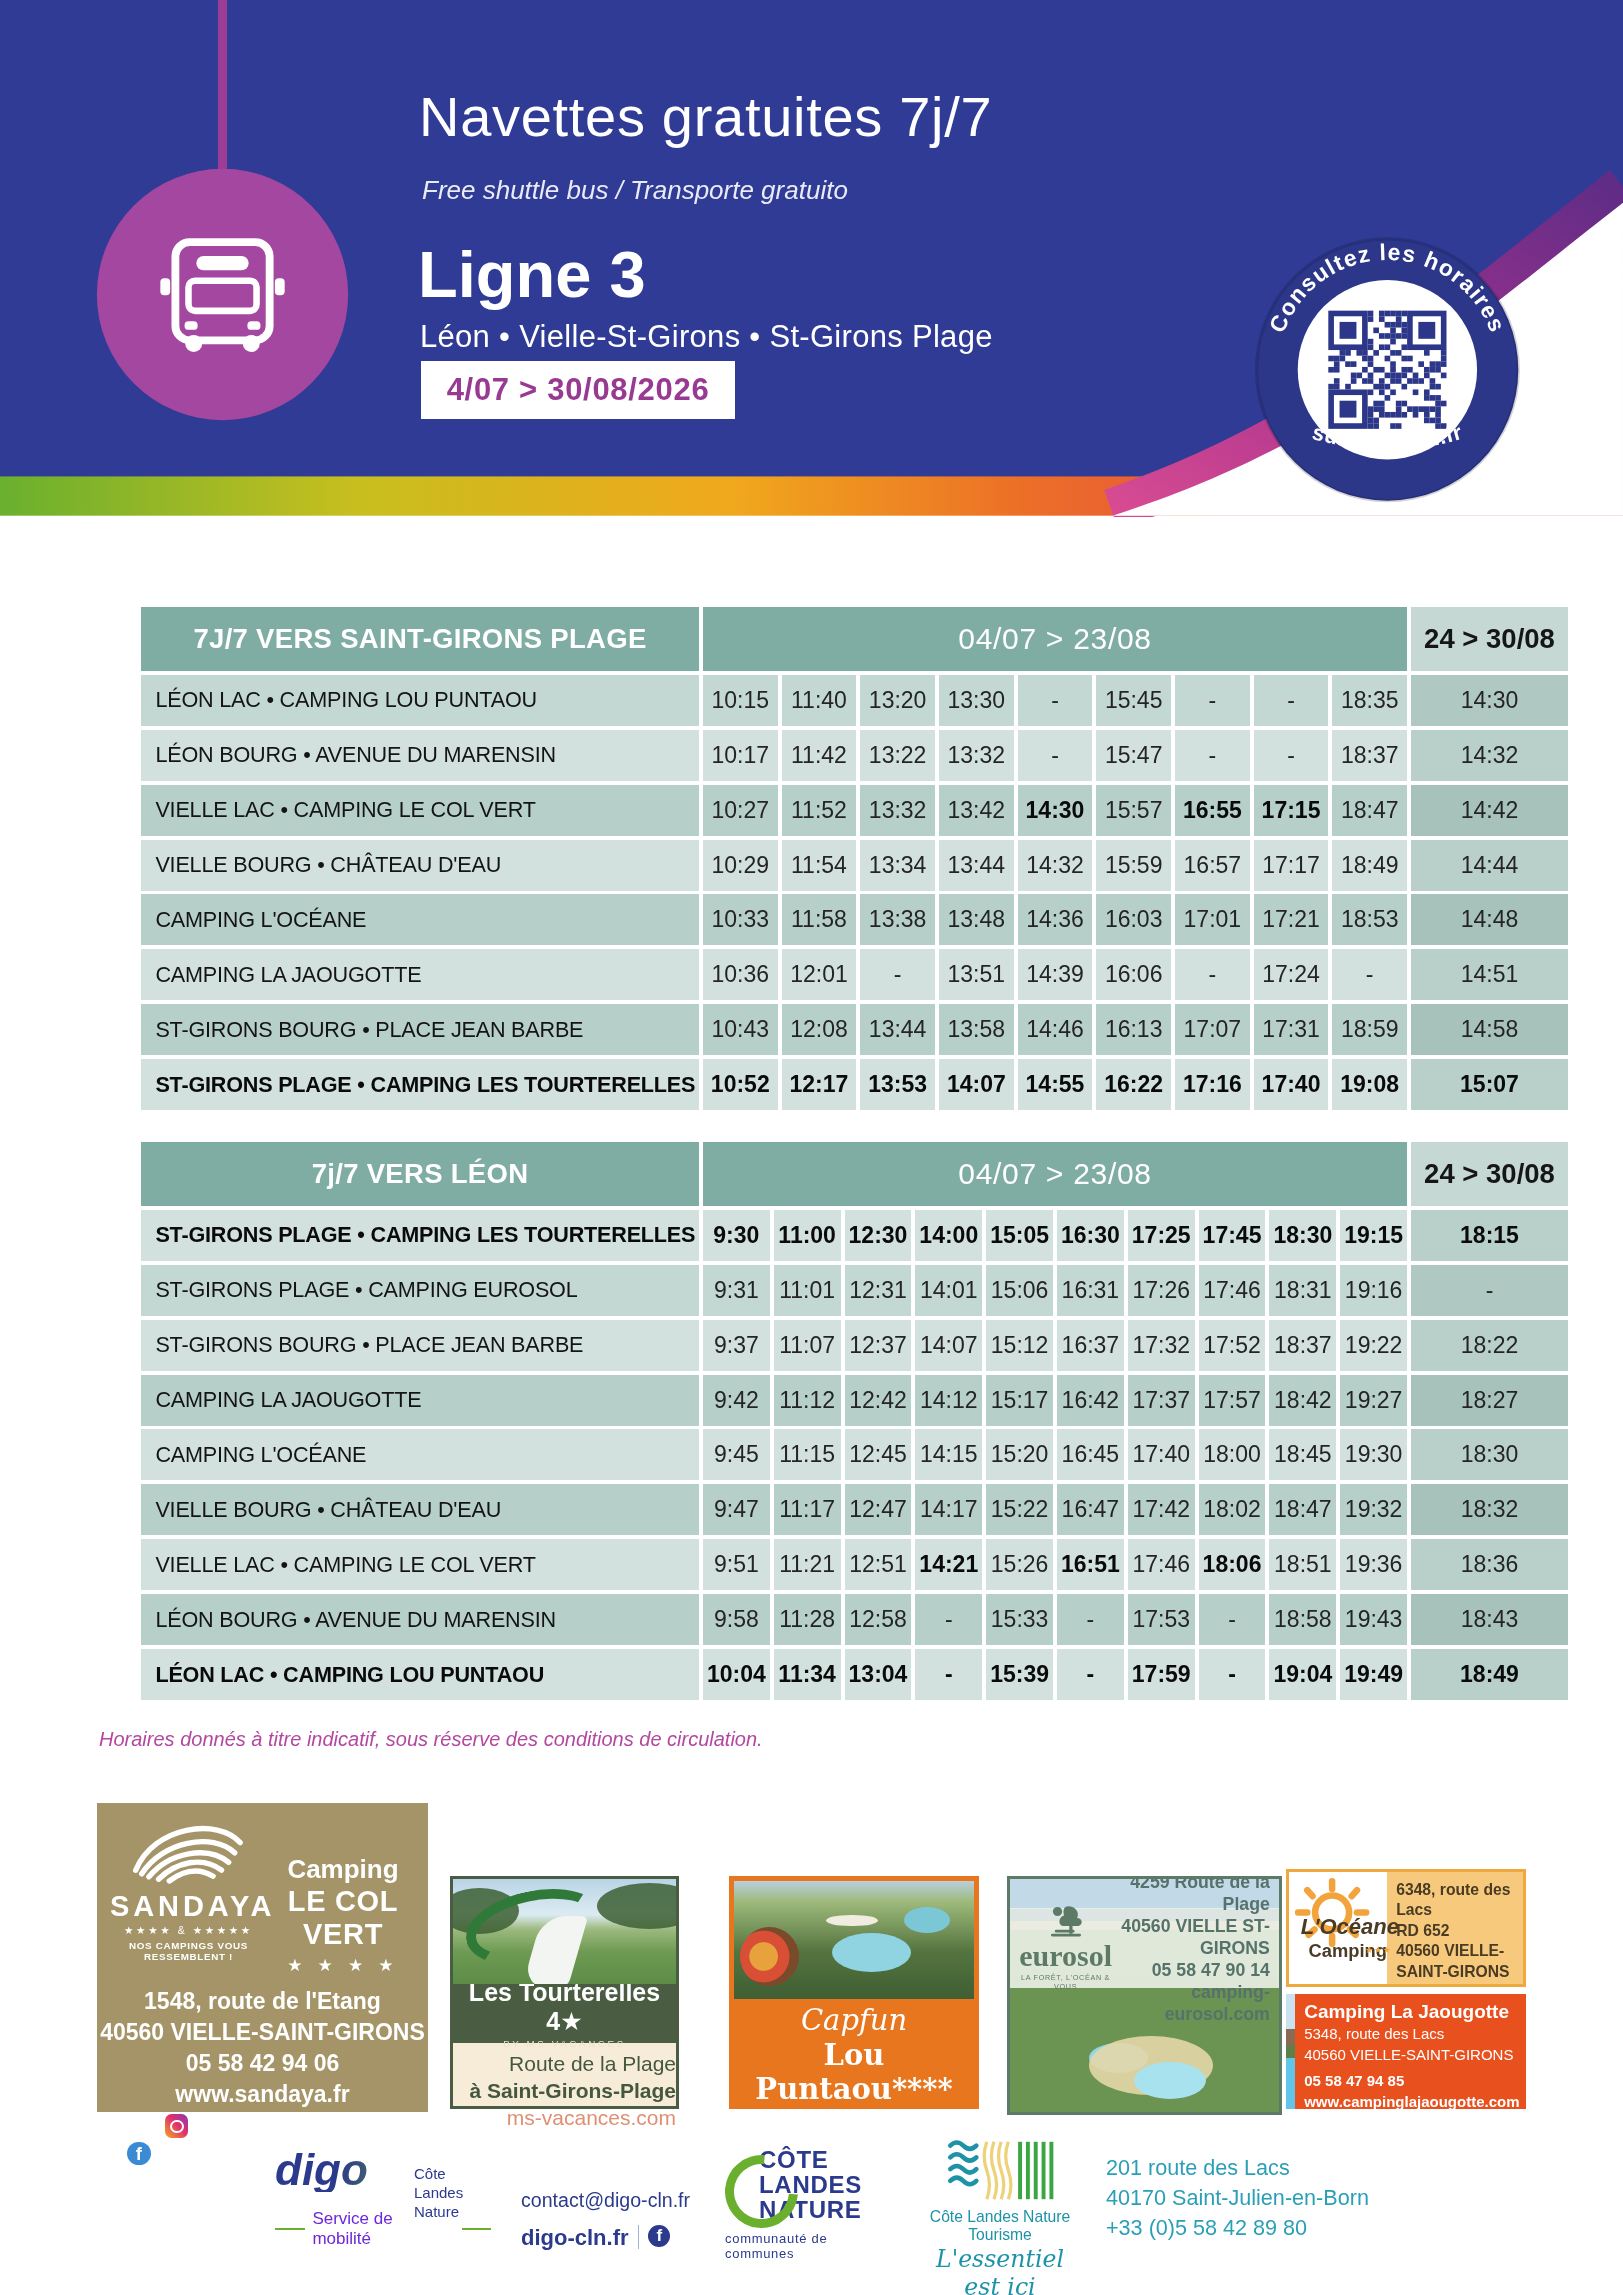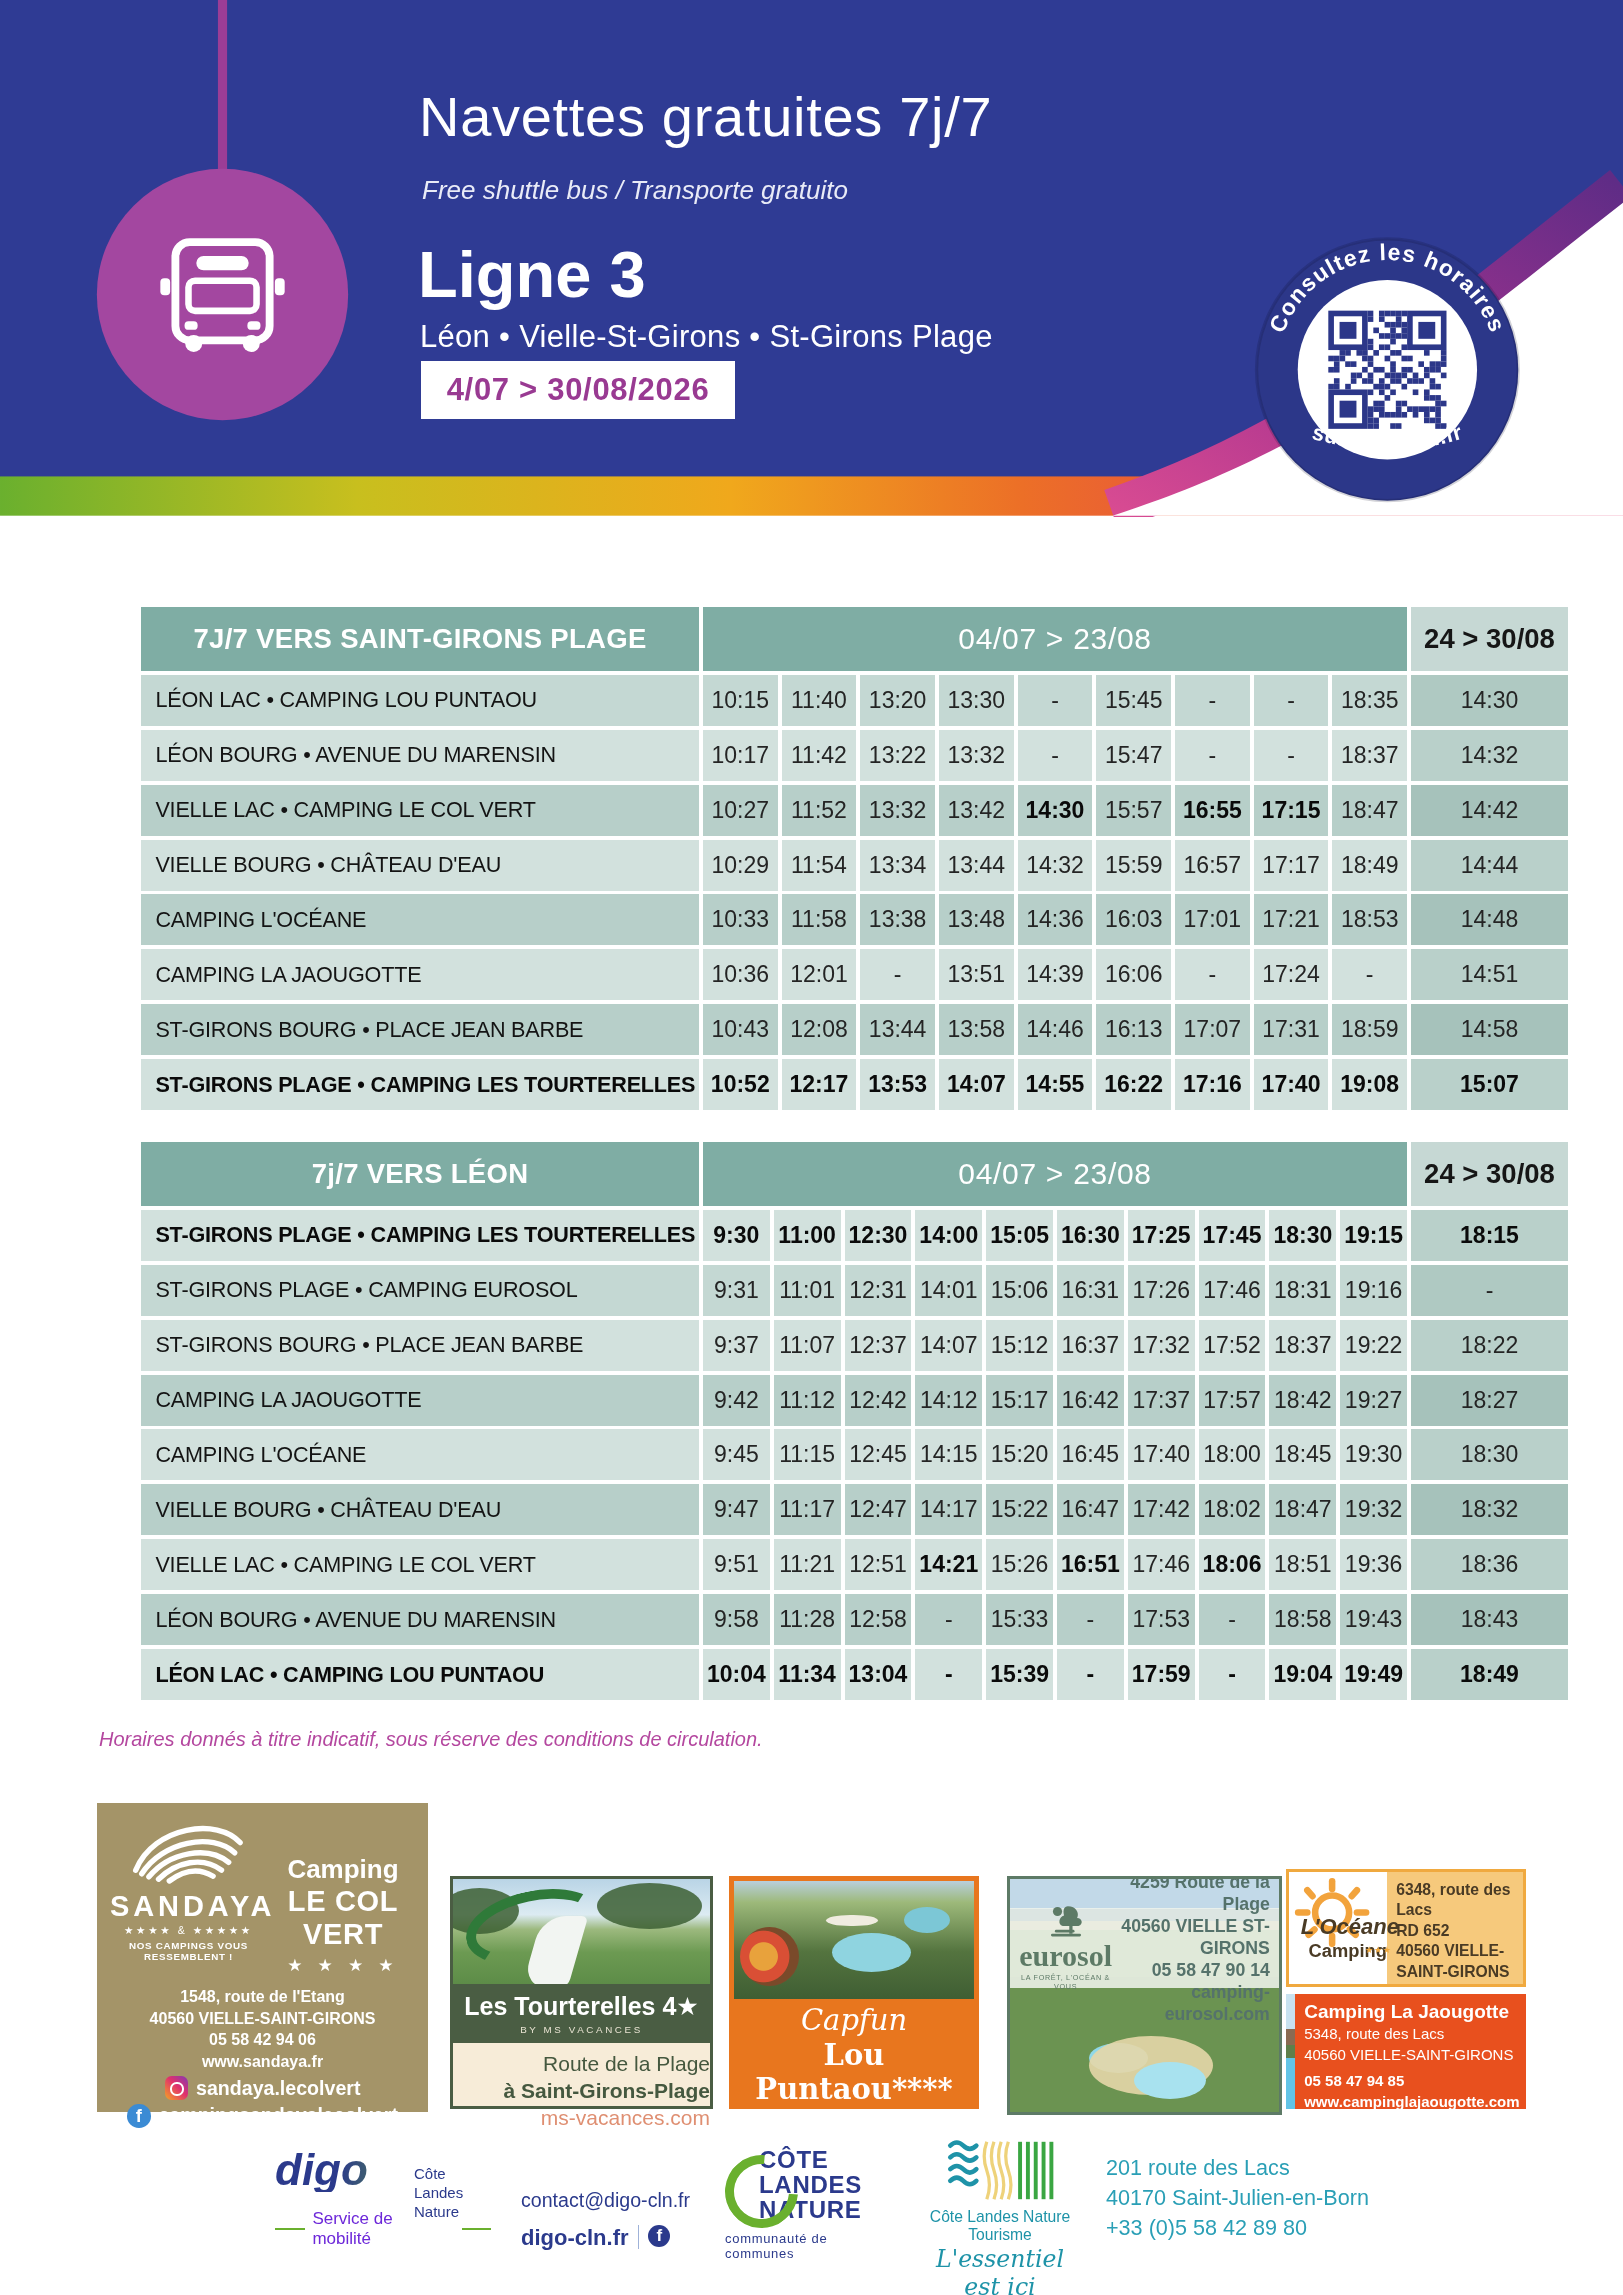--- a/index.html
+++ b/index.html
@@ -39,28 +39,28 @@
   .ad-sandaya{left:97px;top:1803px;width:331px;height:309px;background:#a49468;color:#fff;text-align:center;}
   .sand-top{display:flex;align-items:flex-start;justify-content:space-between;padding:11.8px 13px 0 13px;}
   .sand-logo{width:157px;text-align:center;}
   .sand-brand{font-size:29px;font-weight:700;letter-spacing:3.9px;margin-top:1.3px;}
   .sand-stars{font-size:10.5px;letter-spacing:2.6px;margin-top:1.3px;}
   .sand-tag{font-size:9.8px;font-weight:700;letter-spacing:0.7px;margin-top:3.9px;}
   .sand-right{width:144px;padding-top:39px;}
   .sand-camp1{font-size:26px;font-weight:700;}
   .sand-camp2{font-size:29px;font-weight:700;letter-spacing:0.7px;}
   .sand-camp-stars{font-size:17px;letter-spacing:5.2px;margin-top:3.9px;}
-  .sand-lines{margin-top:10.5px;font-size:16px;font-weight:700;line-height:1.35;}
+  .sand-lines{margin-top:10.5px;font-size:23px;font-weight:700;line-height:1.35;}
   .sand-social{display:flex;align-items:center;justify-content:center;gap:7.9px;margin-top:3.9px;font-size:19.6px;font-weight:700;}
   .ig{width:23.6px;height:23.6px;border-radius:6.5px;background:linear-gradient(45deg,#f5a623,#e1306c 55%,#833ab4);position:relative;}
   .ig::after{content:"";position:absolute;left:5.9px;top:5.9px;width:9.2px;height:9.2px;border:2px solid #fff;border-radius:50%;}
   .fb{width:23.6px;height:23.6px;border-radius:50%;background:#3b8bd4;color:#fff;display:flex;align-items:center;justify-content:center;
       font-size:18.3px;font-weight:700;}
   
-  .ad-tourt{left:450px;top:1876px;width:263px;height:233px;border:3.3px solid #4a5d43;background:#f7ecd8;}
+  .ad-tourt{left:450px;top:1876px;width:229px;height:233px;border:3.3px solid #4a5d43;background:#f7ecd8;}
   .tourt-photo{position:relative;height:105px;overflow:hidden;
      background:linear-gradient(180deg,#b9d4e6 0%,#dcebf2 34%,#9cb97e 48%,#6c9a52 70%,#5d8c48 100%);}
   .tourt-tree{position:absolute;width:79px;height:46px;border-radius:50%;background:#3c5f33;opacity:.85;}
   .tourt-slide{position:absolute;left:79px;top:37px;width:46px;height:72px;background:#f2f5f2;
      border-radius:23.6px 6.5px 9.2px 26px;transform:skewX(-16deg);}
   .tourt-tube{position:absolute;left:11.8px;top:11.8px;width:118px;height:52px;border:10.5px solid #2f7a39;border-radius:50%;
      border-bottom-color:transparent;border-right-color:transparent;transform:rotate(-12deg);}
   .tourt-band{height:59px;background:#4a5d43;color:#fff;text-align:center;display:flex;flex-direction:column;justify-content:center;}
   .tourt-name{font-size:25px;font-weight:700;}
   .tourt-by{font-size:9.8px;letter-spacing:2.6px;margin-top:2.6px;color:#e8e3d2;}

